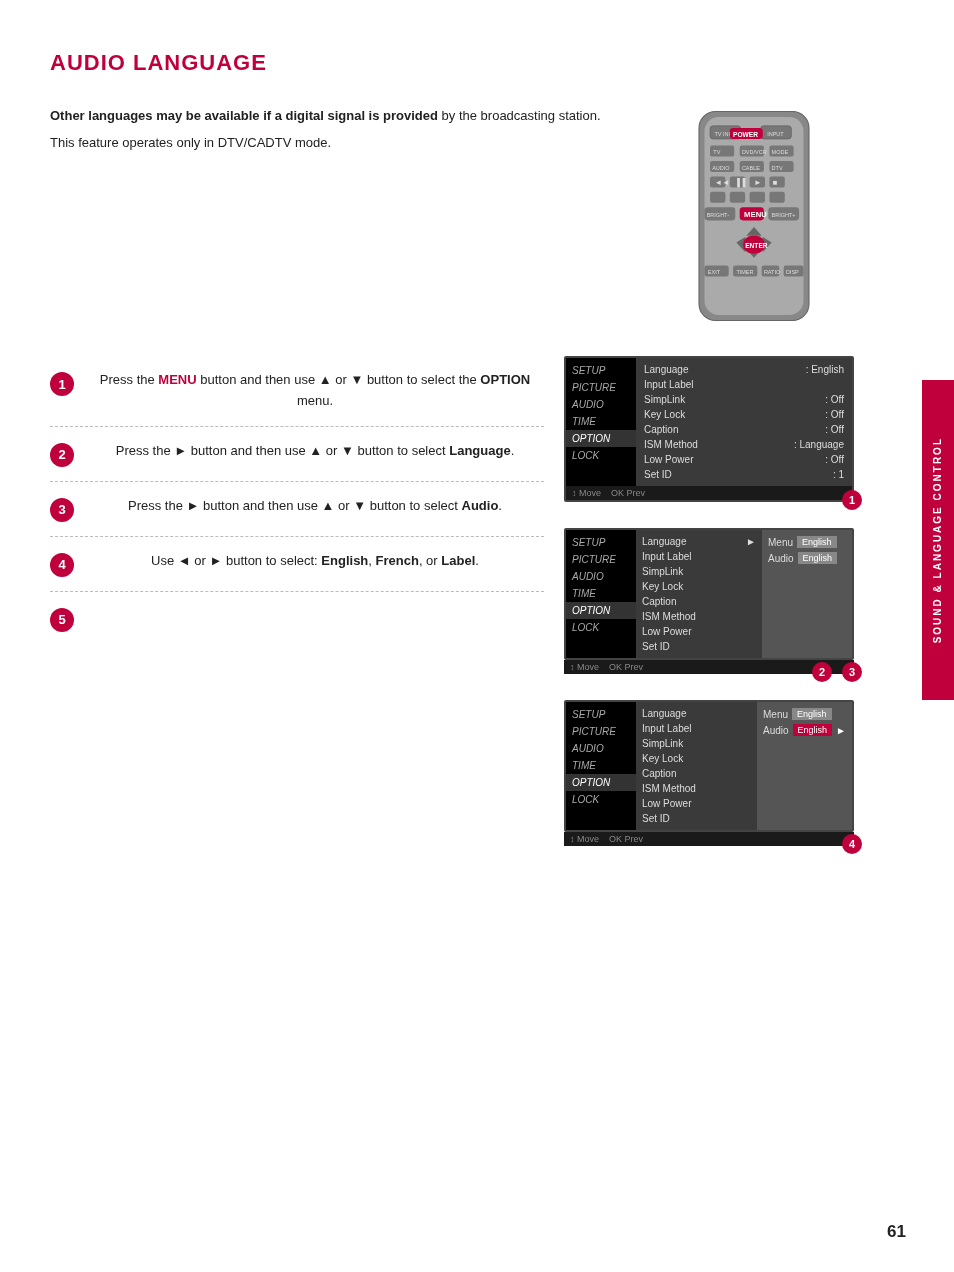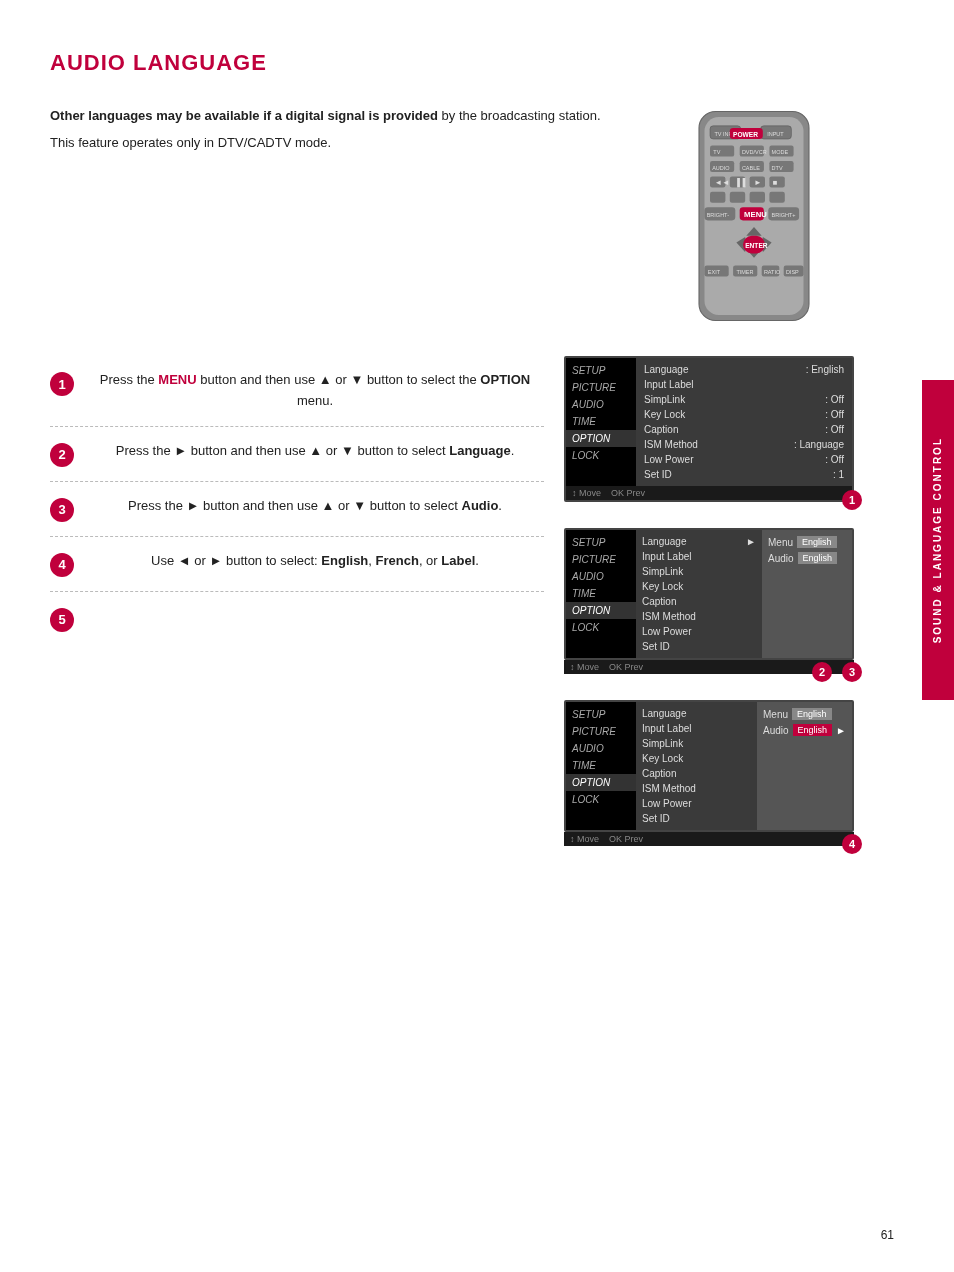--- a/index.html
+++ b/index.html
@@ -10,23 +10,23 @@
       font-family: Arial, Helvetica, sans-serif;
       font-size: 13px;
       color: #222;
       position: relative;
     }
 
     
     .page-number {
       position: absolute;
       bottom: 30px;
-      right: 60px;
-      font-size: 12px;
-      font-weight: normal;
+      right: 48px;
+      font-size: 17px;
+      font-weight: bold;
       color: #222;
     }
 
     
     .side-tab {
       position: absolute;
       right: 0;
       top: 380px;
       width: 32px;
       height: 320px;

